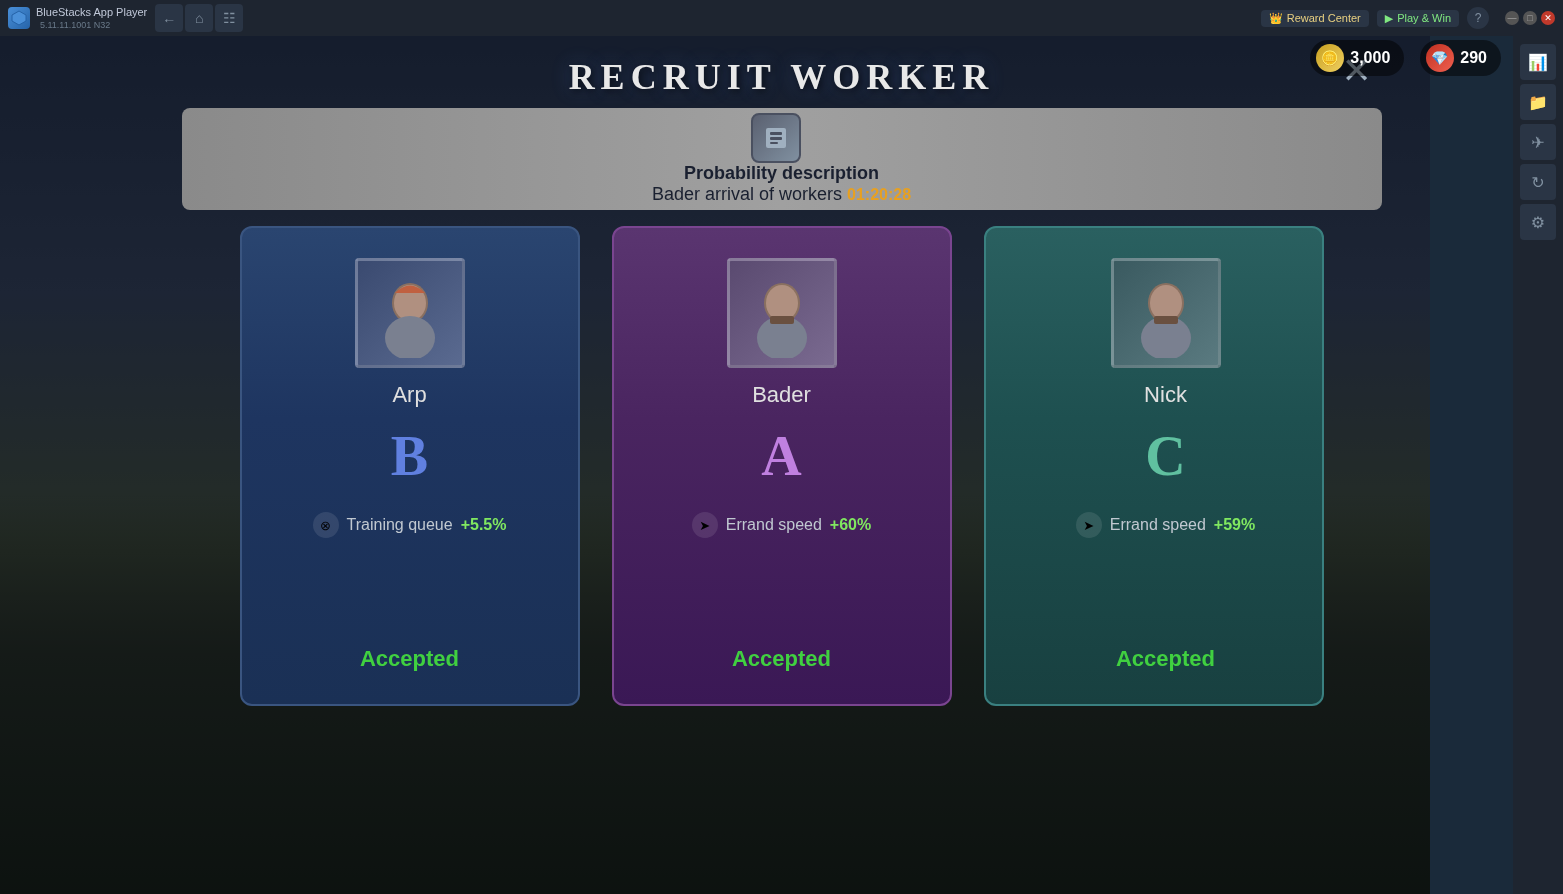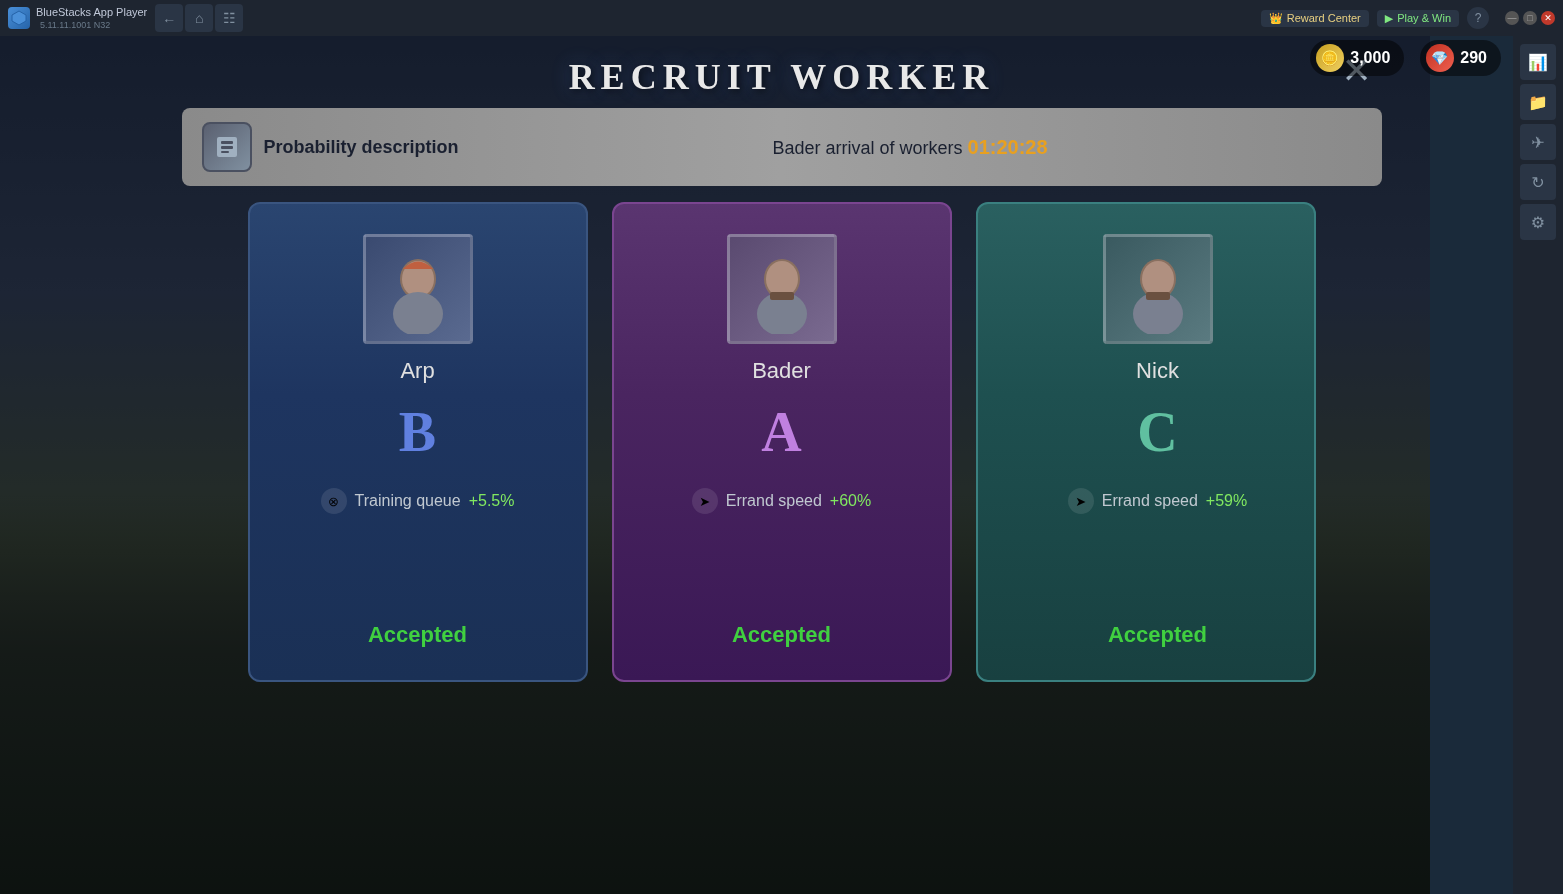--- a/index.html
+++ b/index.html
@@ -199,23 +199,24 @@
       cursor: pointer;
       display: flex; align-items: center; justify-content: center;
     }
 
     
     .header-bar {
       background: linear-gradient(90deg, #8a8a8a, #a0a0a0, #8a8a8a);
       border-radius: 8px;
       display: flex;
       align-items: center;
-      padding: 14px 20px;
+      padding: 5px 20px;
       margin-bottom: 16px;
       position: relative;
+      flex-direction: column;
     }
     .prob-icon {
       width: 50px; height: 50px;
       background: linear-gradient(135deg, #5a6070, #8090a0);
       border-radius: 8px;
       display: flex; align-items: center; justify-content: center;
       font-size: 22px;
       margin-right: 12px;
       border: 2px solid #4a5060;
     }
@@ -226,21 +227,21 @@
     }
     .next-arrival {
       flex: 1;
       text-align: center;
       font-size: 18px;
       color: #1a2030;
     }
     .timer {
       color: #e8a020;
       font-weight: bold;
-      font-size: 20px;
+      font-size: 16px;
     }
     .refresh-btn {
       background: linear-gradient(180deg, #5ab0e8, #2880c0, #1860a0);
       border: 3px solid #80c0f0;
       border-radius: 8px;
       color: white;
       font-size: 22px;
       font-weight: bold;
       padding: 10px 28px;
       cursor: pointer;
@@ -254,21 +255,21 @@
       transform: translateY(-50%);
       width: 0; height: 0;
       border-top: 12px solid transparent;
       border-bottom: 12px solid transparent;
       border-right: 16px solid #80c0f0;
     }
 
     
     .cards-container {
       display: flex;
-      gap: 24px;
+      gap: 32px;
       justify-content: center;
     }
 
     .worker-card {
       width: 340px;
       min-height: 480px;
       border-radius: 12px;
       border: 2px solid;
       display: flex;
       flex-direction: column;
@@ -333,21 +334,21 @@
       display: flex; align-items: center; justify-content: center;
       font-size: 13px;
     }
     .skill-name {
       color: #c0c8d0;
       font-size: 16px;
     }
     .skill-value {
       color: #80e860;
       font-size: 16px;
-      font-weight: normal;
+      font-weight: bold;
     }
 
     .spacer { flex: 1; }
 
     .accepted-btn {
       color: #40d040;
       font-size: 22px;
       font-weight: bold;
       background: none;
       border: none;

